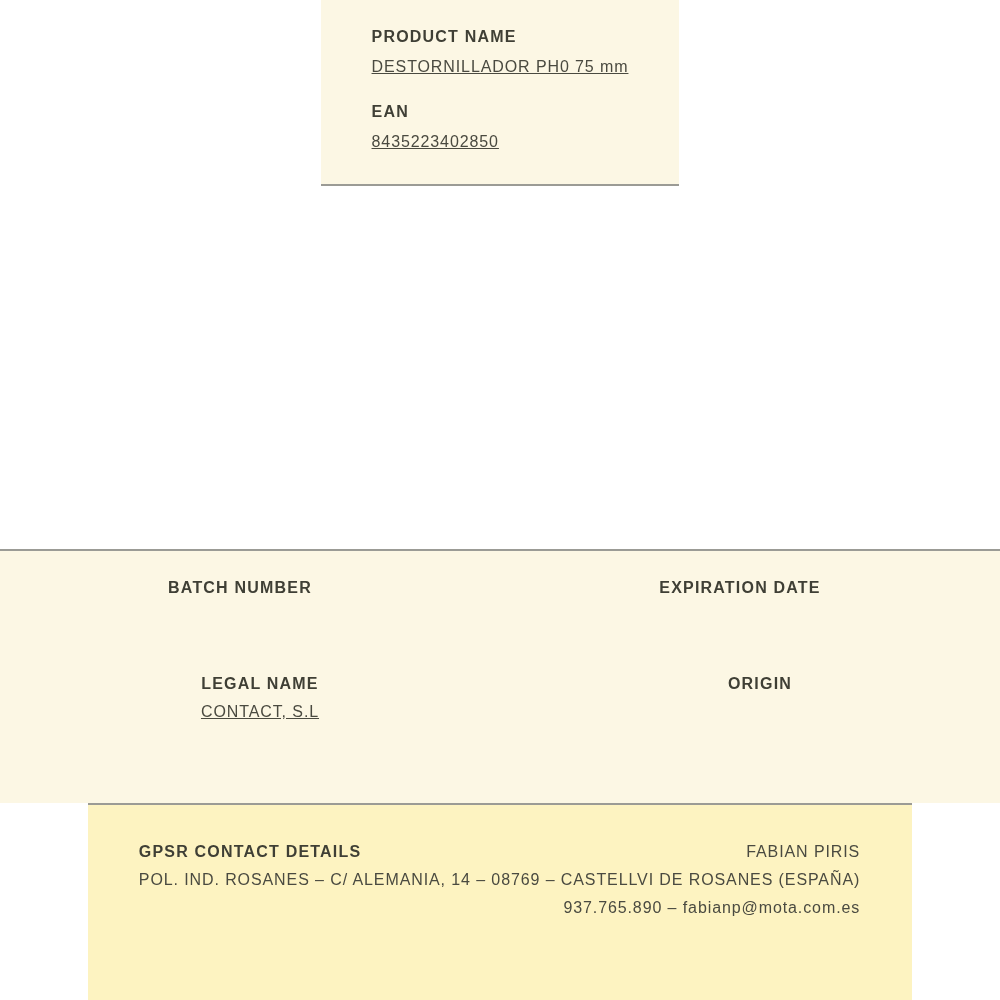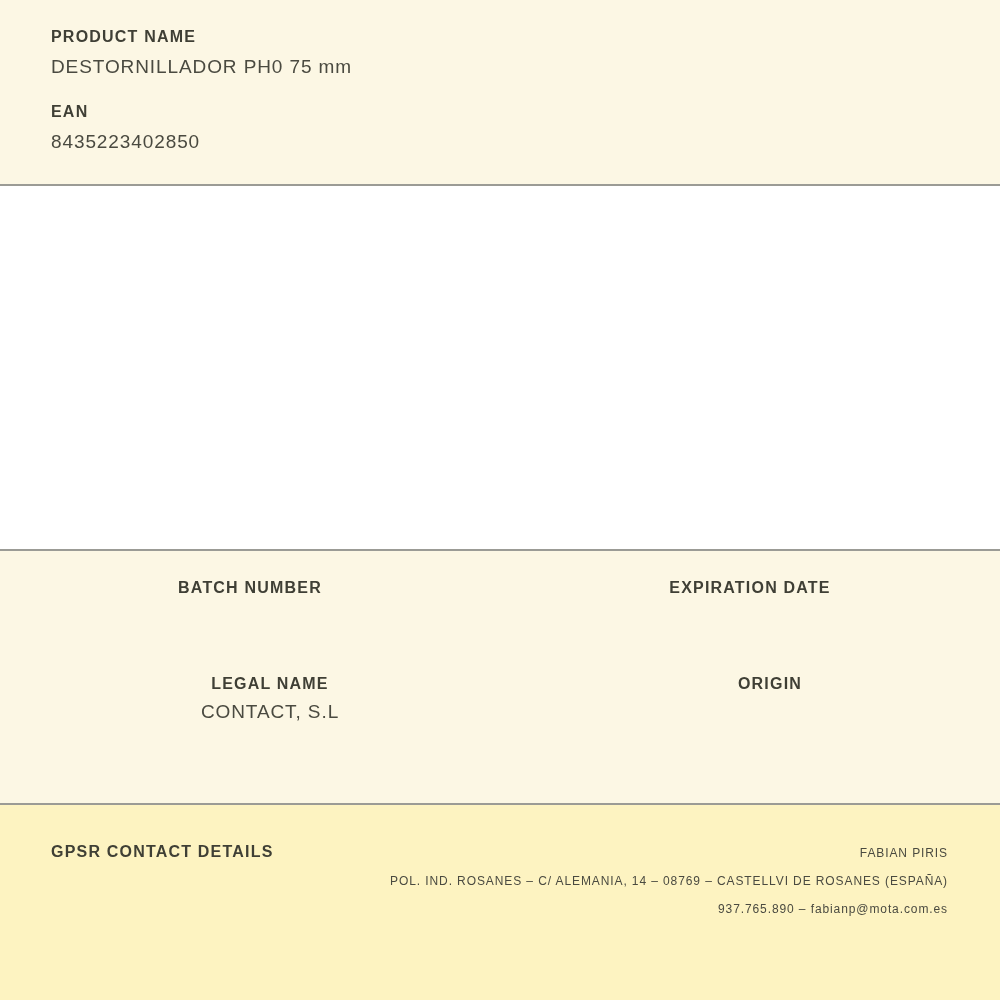--- a/index.html
+++ b/index.html
@@ -8,42 +8,44 @@
     font-family: "Liberation Sans", sans-serif;
     background: #ffffff;
     color: #4a4a40;
   }
   .page {
     width: 1000px;
     height: 1000px;
     display: flex;
     flex-direction: column;
     overflow: hidden;
+    align-items: center;
   }
 
   
   .sec-top {
     height: 186px;
     background: #fcf7e4;
     border-bottom: 2px solid #9b9b95;
     padding: 26px 51px 0 51px;
   }
   .field-label {
     font-size: 16px;
     line-height: 22px;
     font-weight: bold;
     letter-spacing: 1.2px;
     color: #3f3f35;
   }
   .field-value {
-    font-size: 19px;
+    font-size: 16px;
     line-height: 22px;
     letter-spacing: 0.9px;
     color: #4a4a40;
     margin-top: 8px;
+    text-decoration: underline;
   }
   .sec-top .field + .field { margin-top: 23px; }
 
   
   .sec-middle {
     flex: 1;
     background: #ffffff;
   }
 
   
@@ -68,21 +70,21 @@
     background: #fdf3c1;
     border-top: 2px solid #9b9b95;
     padding: 36px 52px 0 51px;
   }
   .contact-row {
     display: flex;
     justify-content: space-between;
     align-items: baseline;
   }
   .contact-line {
-    font-size: 12px;
+    font-size: 16px;
     line-height: 22px;
     letter-spacing: 0.9px;
     color: #4a4a40;
     text-align: right;
     margin-top: 6px;
   }
 </style>
 </head>
 <body>
 

